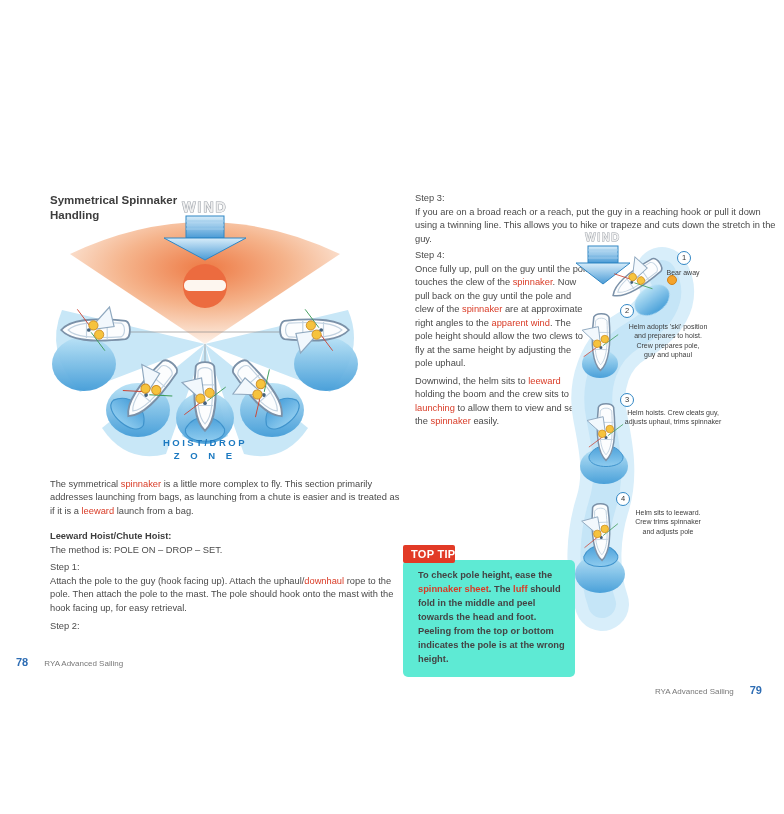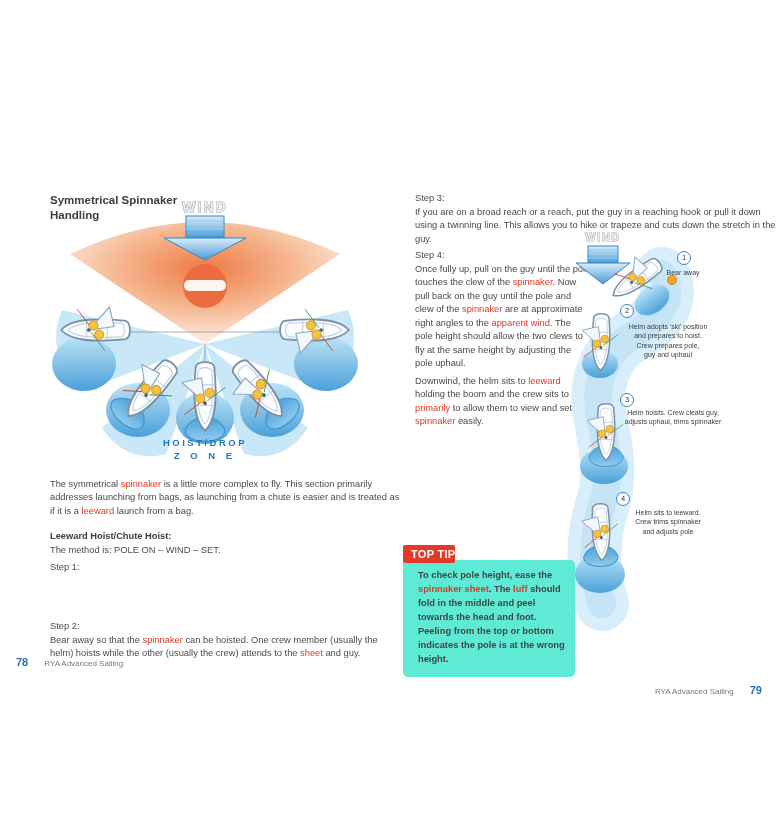--- a/index.html
+++ b/index.html
@@ -123,34 +123,34 @@
       <use href="#boat" transform="translate(218,192) rotate(140) scale(1.15)"></use>
       <use href="#boat" transform="translate(165,198) rotate(180) scale(1.15)"></use>
 
       <text class="zonetxt" x="165" y="250" text-anchor="middle" font-size="9.5" letter-spacing="2.5">HOIST/DROP</text>
       <text class="zonetxt" x="165" y="263" text-anchor="middle" font-size="9.5" letter-spacing="4">Z O N E</text>
     </svg>
   </div>
 
   <p class="body intro"><span>The symmetrical </span><span class="accent">spinnaker</span><span> is a little more complex to fly. This section primarily addresses launching from bags, as launching from a chute is easier and is treated as if it is a </span><span class="accent">leeward</span><span> launch from a bag.</span></p>
   <p class="subhead">Leeward Hoist/Chute Hoist:</p>
-  <p class="body method">The method is: POLE ON – WIND – SET.</p>
+  <p class="body method">The method is: POLE ON – DROP – SET.</p>
   <p class="slabel s1">Step 1:</p>
+  <p class="body s1b"><span>Attach the pole to the guy (hook facing up). Attach the uphaul/</span><span class="accent">downhaul</span><span> rope to the pole. Then attach the pole to the mast. The pole should hook onto the mast with the hook facing up, for easy retrieval.</span></p>
   <p class="slabel s2">Step 2:</p>
-  <p class="body s2b"><span>Bear away so that the </span><span class="accent">spinnaker</span><span> can be hoisted. One crew member (usually the helm) hoists while the other (usually the crew) attends to the </span><span class="accent">sheet</span><span> and guy.</span></p>
 
   <div class="footl">
     <span class="pnum">78</span><span class="btitle">RYA Advanced Sailing</span>
   </div>
 
   <p class="slabel s3">Step 3:</p>
   <p class="body s3b"><span>If you are on a broad reach or a reach, put the guy in a reaching hook or pull it down using a twinning line. This allows you to hike or trapeze and cuts down the stretch in the guy.</span></p>
   <p class="slabel s4">Step 4:</p>
   <p class="body s4b"><span>Once fully up, pull on the guy until the pole touches the clew of the </span><span class="accent">spinnaker</span><span>. Now pull back on the guy until the pole and clew of the </span><span class="accent">spinnaker</span><span> are at approximate right angles to the </span><span class="accent">apparent wind</span><span>. The pole height should allow the two clews to fly at the same height by adjusting the pole uphaul.</span></p>
-  <p class="body downwind"><span>Downwind, the helm sits to </span><span class="accent">leeward</span><span> holding the boom and the crew sits to </span><span class="accent">primarily</span><span> to allow them to view and set the </span><span class="accent">spinnaker</span><span> easily.</span></p>
+  <p class="body downwind"><span>Downwind, the helm sits to </span><span class="accent">leeward</span><span> holding the boom and the crew sits to </span><span class="accent">launching</span><span> to allow them to view and set the </span><span class="accent">spinnaker</span><span> easily.</span></p>
 
   <div class="toptip">
     <div class="tt-head">TOP TIP</div>
     <div class="tt-body"><span>To check pole height, ease the </span><span class="accent">spinnaker sheet</span><span>. The </span><span class="accent">luff</span><span> should fold in the middle and peel towards the head and foot. Peeling from the top or bottom indicates the pole is at the wrong height.</span></div>
   </div>
 
   <div class="rdiag">
     <svg width="226" height="418" viewBox="0 0 226 418">
 
       <path d="M106,48 C120,72 104,94 76,110 C48,126 38,160 44,190 C50,220 56,250 46,280 C38,306 34,344 46,378" fill="none" stroke="#d8eefa" stroke-width="54" stroke-linecap="round"></path>

